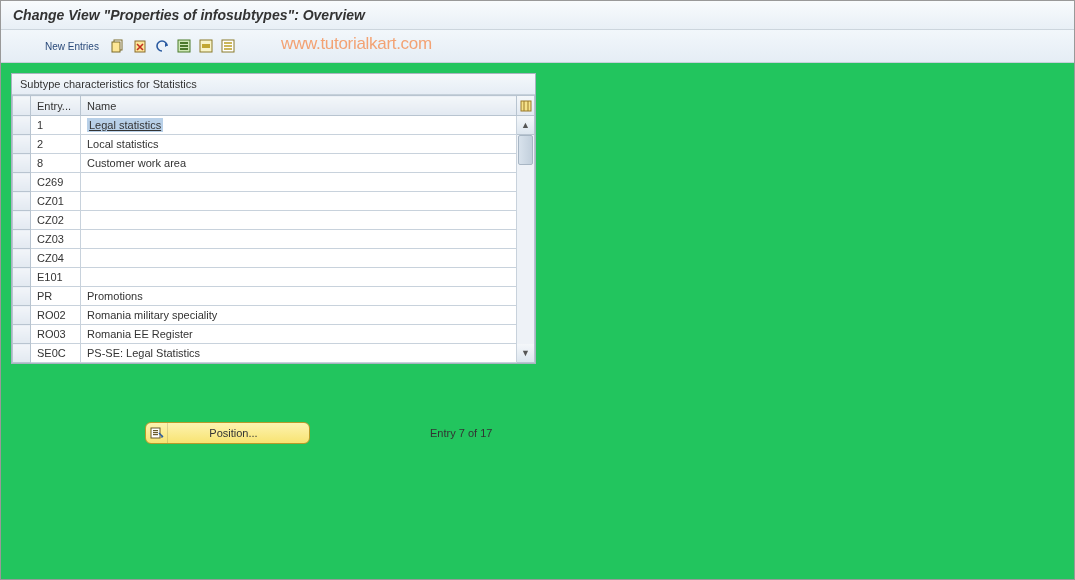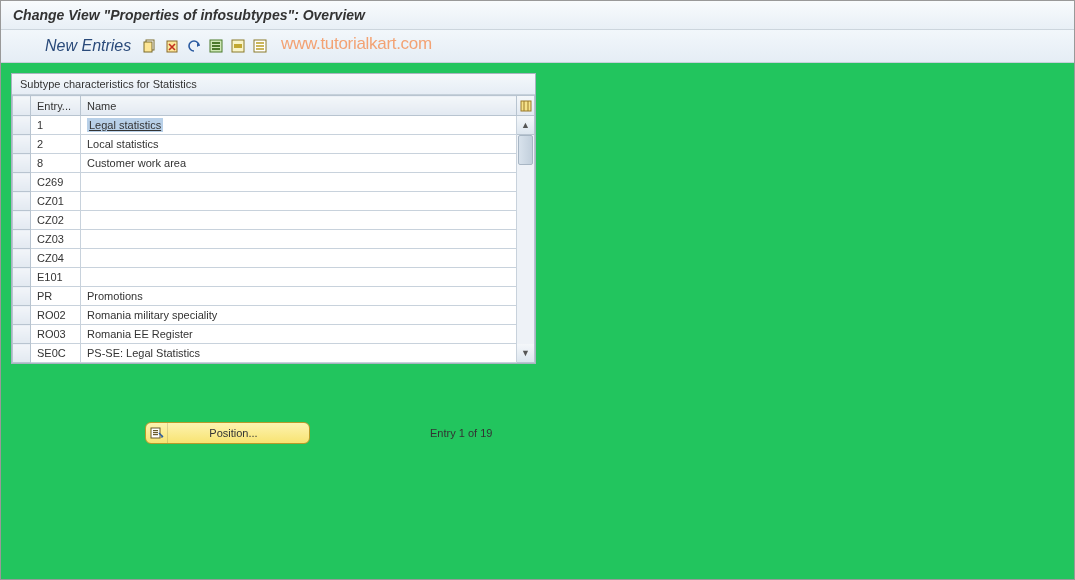--- a/index.html
+++ b/index.html
@@ -27,24 +27,23 @@
       padding: 7px 12px;
       border-bottom: 1px solid #c5d0da;
       display: flex;
       align-items: center;
       gap: 4px;
       position: relative;
     }
     .toolbar .indent { width: 28px; }
     .new-entries {
       color: #2a4a7a;
-      font-size: 16px;
+      font-size: 10px;
       padding: 0 6px 0 0;
       cursor: pointer;
-      font-style: italic;
     }
     .tb-icon {
       width: 18px;
       height: 18px;
       display: flex;
       align-items: center;
       justify-content: center;
       cursor: pointer;
       border-radius: 2px;
     }
@@ -359,15 +358,15 @@
             <rect x="1" y="2" width="9" height="10" fill="#fff" stroke="#6a5a2a"></rect>
             <rect x="3" y="4" width="5" height="1.2" fill="#6a5a2a"></rect>
             <rect x="3" y="6" width="5" height="1.2" fill="#6a5a2a"></rect>
             <rect x="3" y="8" width="5" height="1.2" fill="#6a5a2a"></rect>
             <path d="M9 7 L13 11" stroke="#2a5aa0" stroke-width="1.5"></path>
             <path d="M11 12 L13 11 L12 9 Z" fill="#2a5aa0"></path>
           </svg>
       </span>
       <span class="pb-label">Position...</span>
     </div>
-    <div class="entry-text">Entry 1 of 19</div>
+    <div class="entry-text">Entry 7 of 17</div>
   </div>
 </div>
 
 </body></html>

